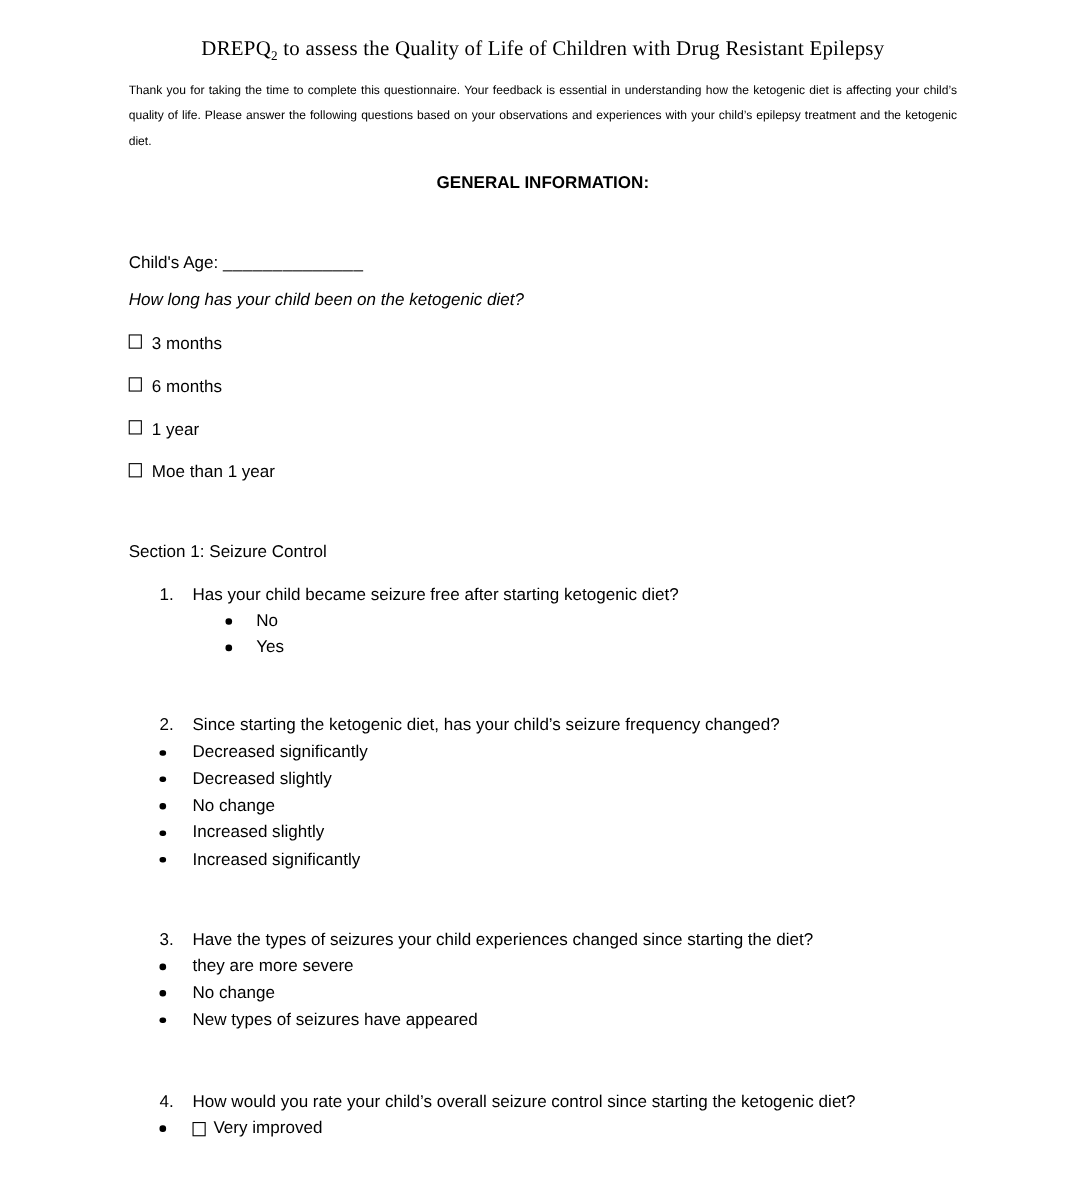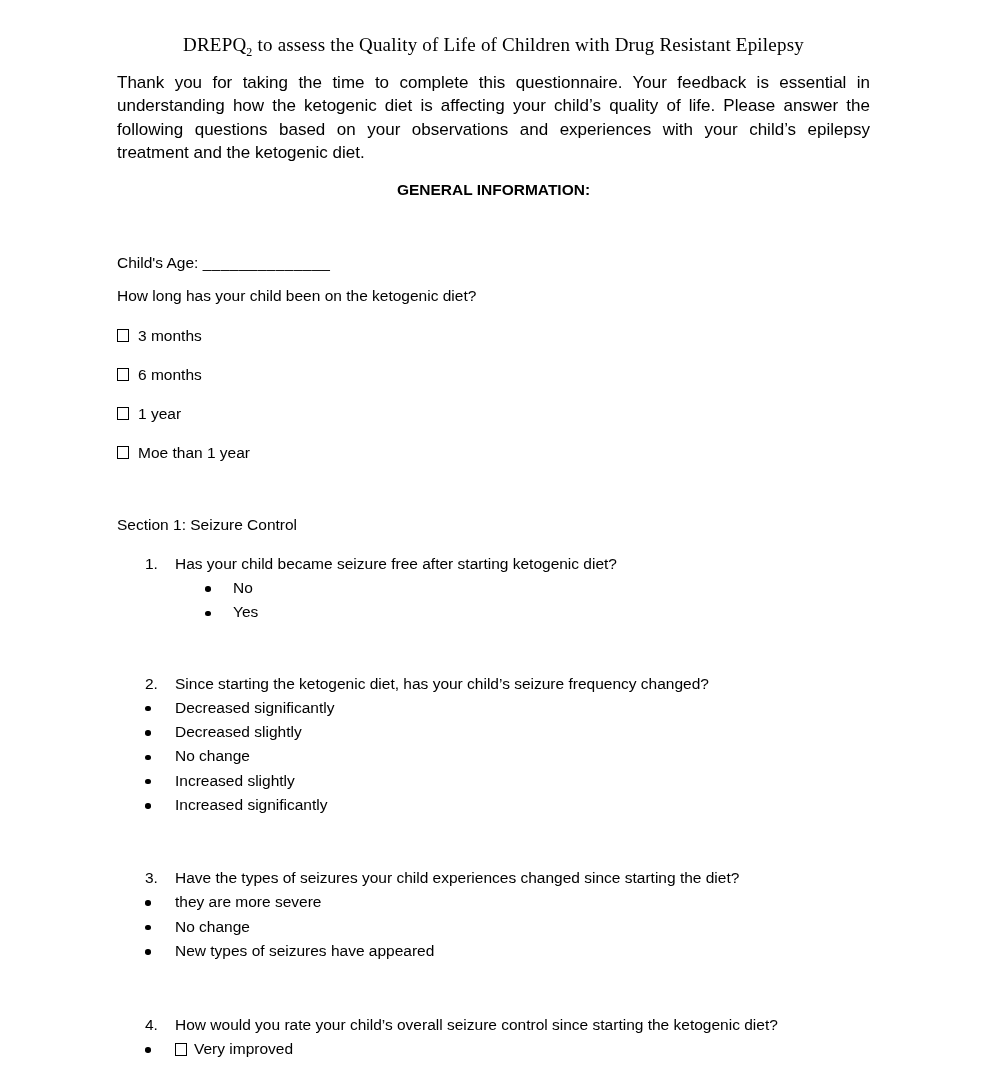--- a/index.html
+++ b/index.html
@@ -23,44 +23,43 @@
     text-align: center;
     font-family: "Liberation Serif", serif;
     font-weight: normal;
     font-size: 19px;
     line-height: 24px;
     letter-spacing: 0.2px;
   }
   .doc-title sub { font-size: 12px; line-height: 0; }
   .intro {
     margin: 0;
-    font-size: 17px;
+    font-size: 11px;
     line-height: 23.3px;
     text-align: justify;
   }
   .general-heading {
     margin-top: 16px;
     text-align: center;
     font-weight: bold;
     line-height: 20px;
   }
   .fields-row {
     margin-top: 52px;
     display: flex;
     line-height: 21px;
     white-space: nowrap;
   }
   .field-name { width: 425px; flex: none; }
   .blank { letter-spacing: 0.5px; }
-  .duration-q { margin-top: 14px; line-height: 18px; }
+  .duration-q { margin-top: 14px; line-height: 18px; font-style: italic; }
   .chk-row {
     margin-top: 22px;
     height: 17px;
     display: flex;
-    align-items: center;
   }
   .checkbox {
     flex: none;
     width: 12px;
     height: 13px;
     border: 1.5px solid #000;
     display: inline-block;
     margin-right: 9px;
     background: #fff;
   }

